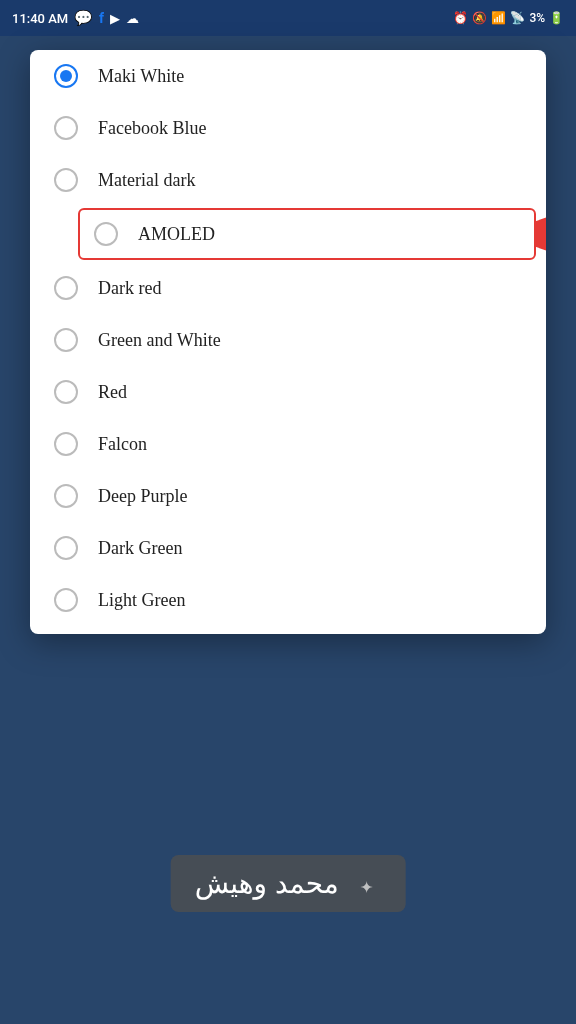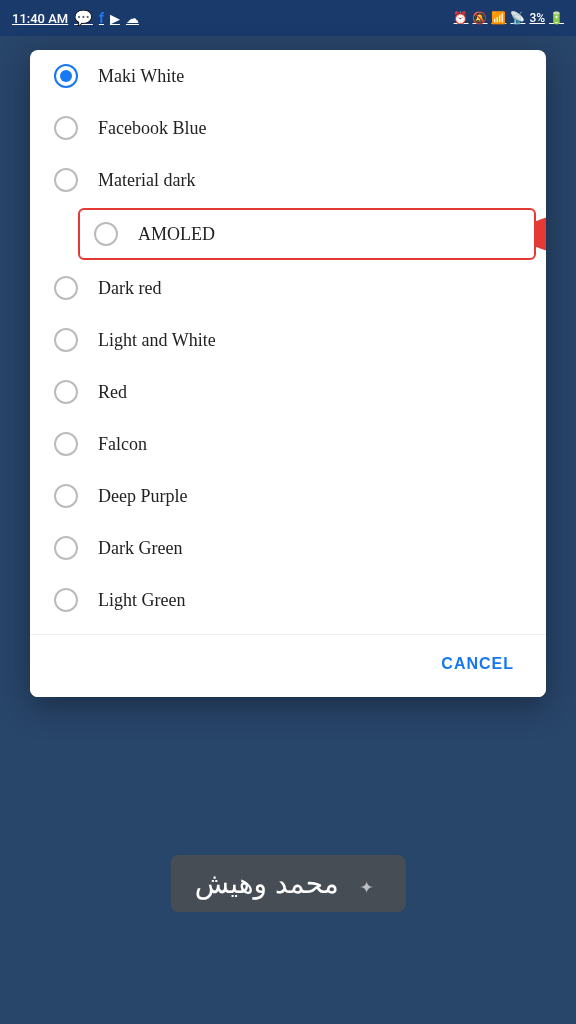--- a/index.html
+++ b/index.html
@@ -19,21 +19,20 @@
       width: 100%;
       height: 36px;
       background: #1a3a6b;
       display: flex;
       align-items: center;
       justify-content: space-between;
       padding: 0 12px;
       color: white;
       font-size: 13px;
       font-weight: 500;
-      text-decoration: underline;
     }
 
     .status-bar-left {
       display: flex;
       align-items: center;
       gap: 6px;
     }
 
     .status-bar-right {
       display: flex;
@@ -226,21 +225,21 @@
         <line x1="185" y1="25" x2="15" y2="25" stroke="#e53935" stroke-width="5" marker-end="url(#arrowhead)"></line>
       </svg>
     </div>
       </div>
       <div class="option-item">
         <div class="radio-circle"></div>
         <span class="option-label">Dark red</span>
       </div>
       <div class="option-item">
         <div class="radio-circle"></div>
-        <span class="option-label">Light and White</span>
+        <span class="option-label">Green and White</span>
       </div>
       <div class="option-item">
         <div class="radio-circle"></div>
         <span class="option-label">Red</span>
       </div>
       <div class="option-item">
         <div class="radio-circle"></div>
         <span class="option-label">Falcon</span>
       </div>
       <div class="option-item">
@@ -250,18 +249,15 @@
       <div class="option-item">
         <div class="radio-circle"></div>
         <span class="option-label">Dark Green</span>
       </div>
       <div class="option-item">
         <div class="radio-circle"></div>
         <span class="option-label">Light Green</span>
       </div>
     </div>
 
-  <div class="dialog-footer">
-    <button class="cancel-btn">CANCEL</button>
-  </div>
 </div>
 
 <div class="watermark"><span style="direction:rtl;">محمد وهيش</span><span style="margin:0 8px; font-size:22px; font-family:monospace; opacity:0.9; color:#ccc;"> ✦ </span></div>
 
 </body></html>

